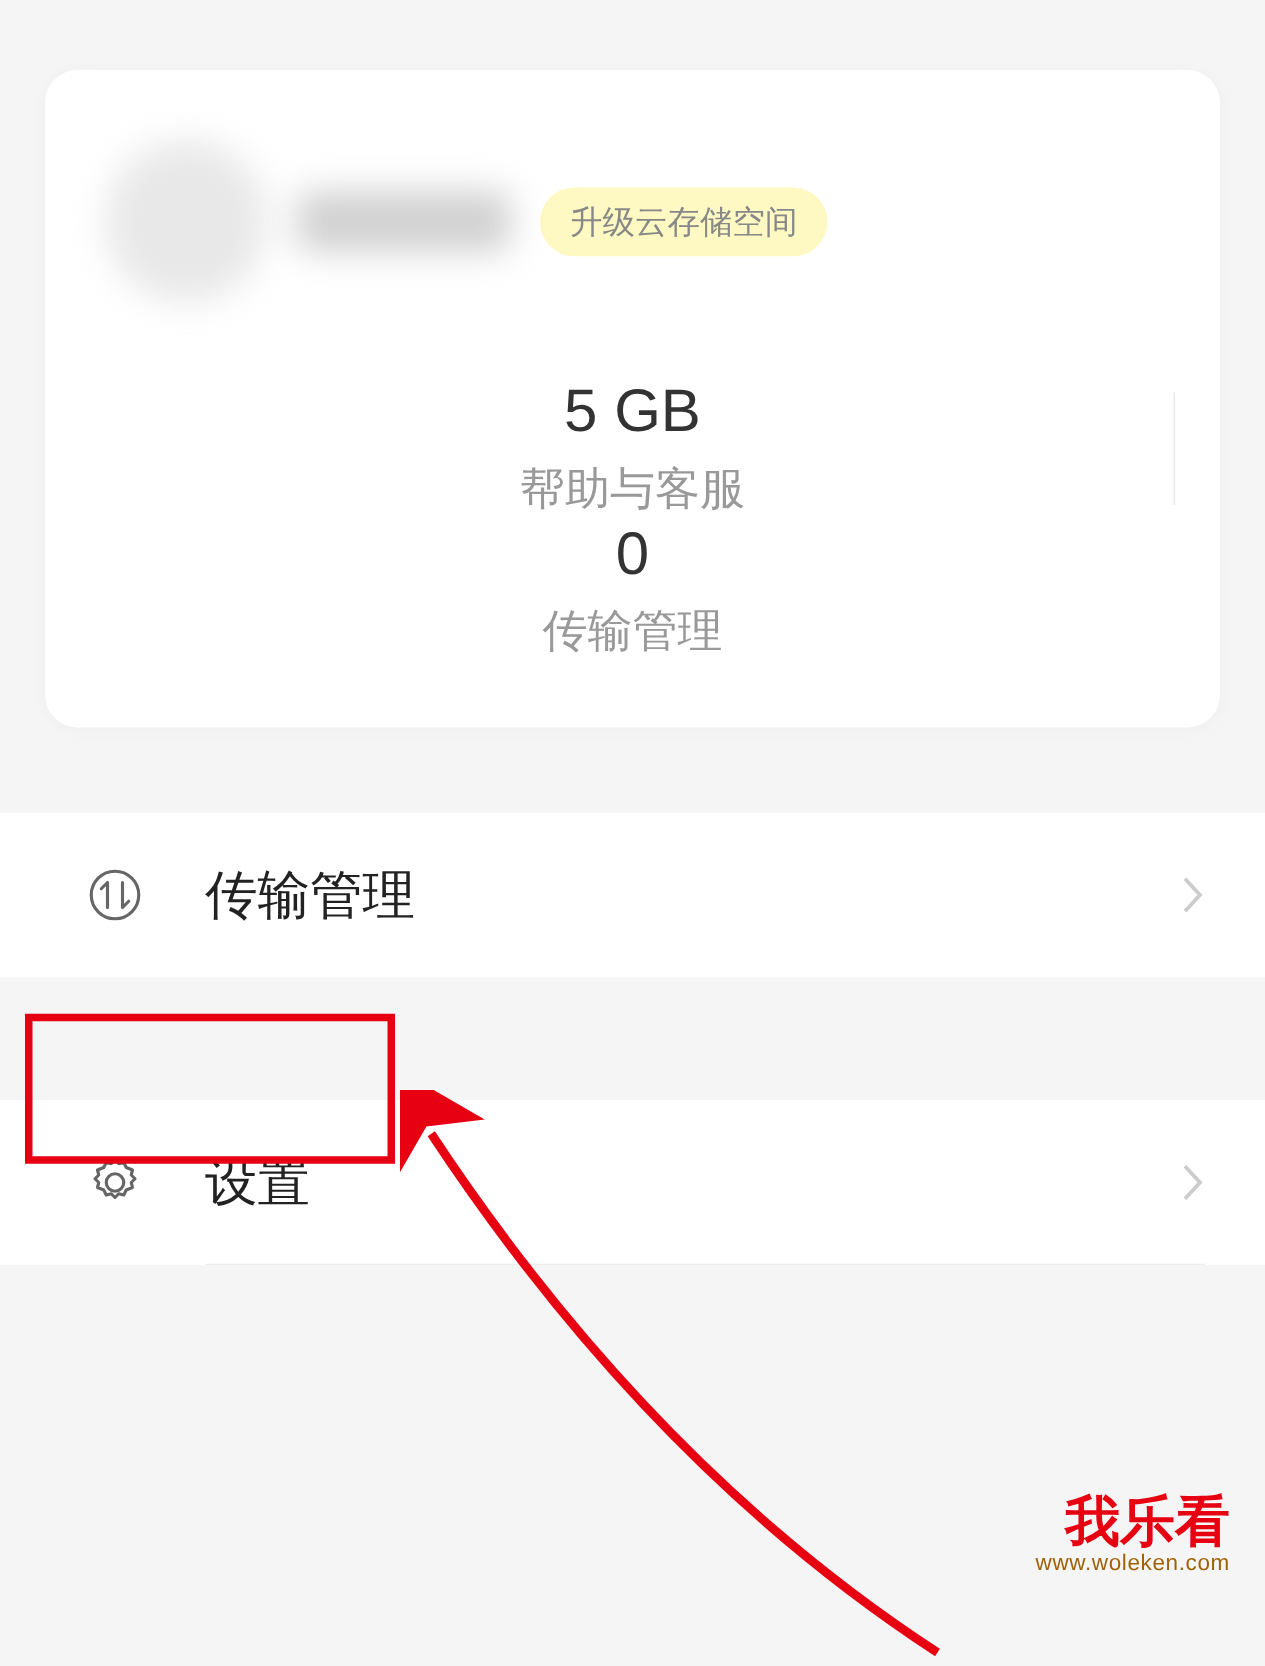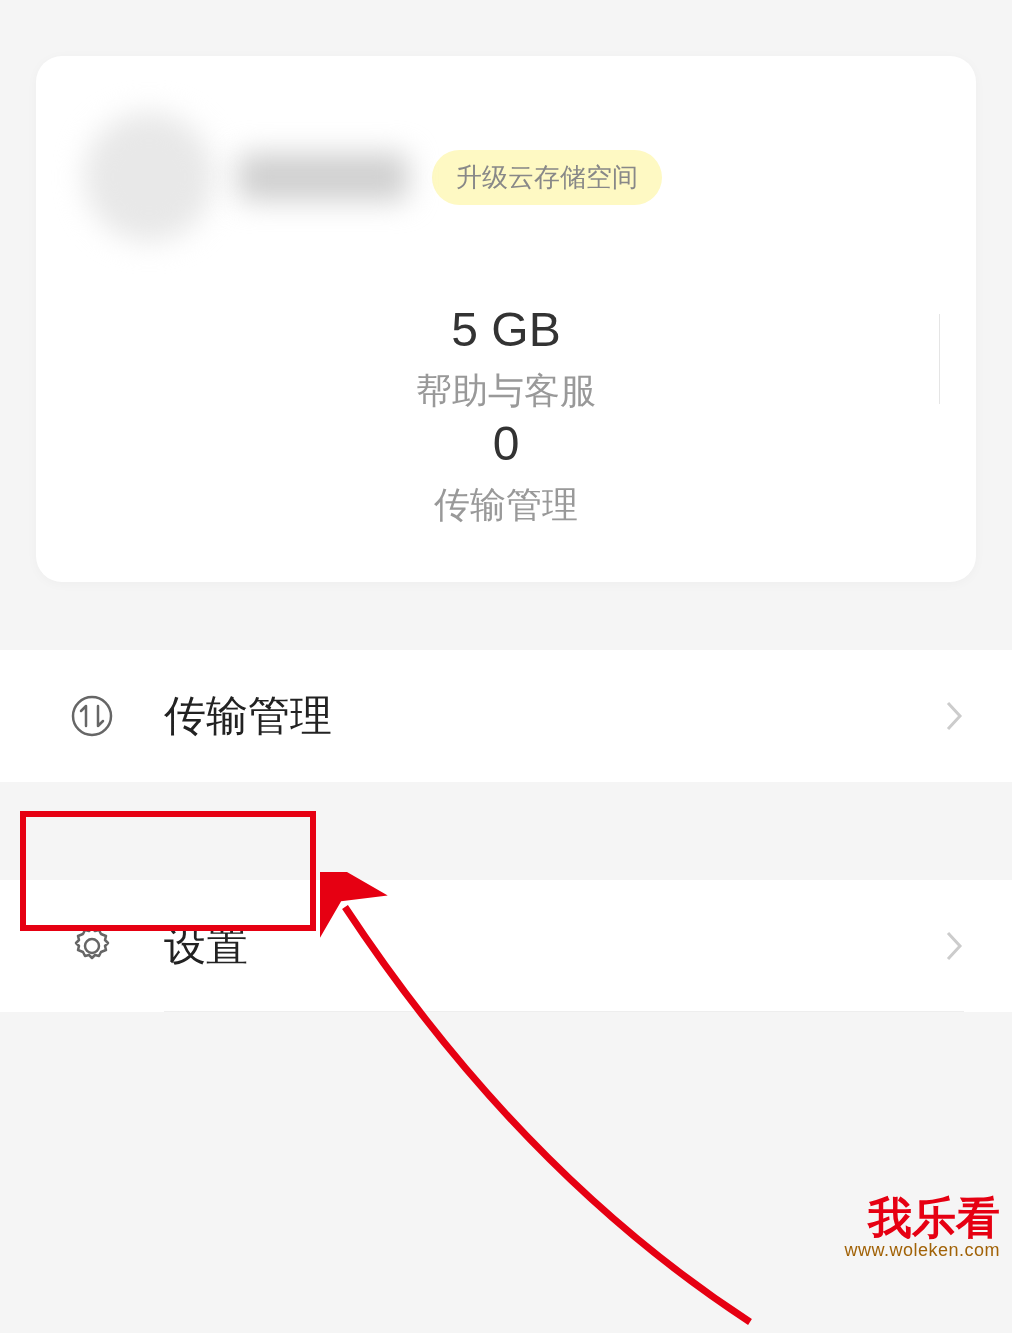--- a/index.html
+++ b/index.html
@@ -139,21 +139,21 @@
       position: absolute;
       left: 320px;
       top: 872px;
       width: 450px;
       height: 460px;
       pointer-events: none;
       z-index: 10;
     }
     .watermark {
       position: absolute;
-      right: 12px;
+      right: 28px;
       bottom: 72px;
       text-align: right;
     }
     .watermark-main {
       font-size: 44px;
       font-weight: 700;
       color: #e60012;
       line-height: 1;
     }
     .watermark-sub {

